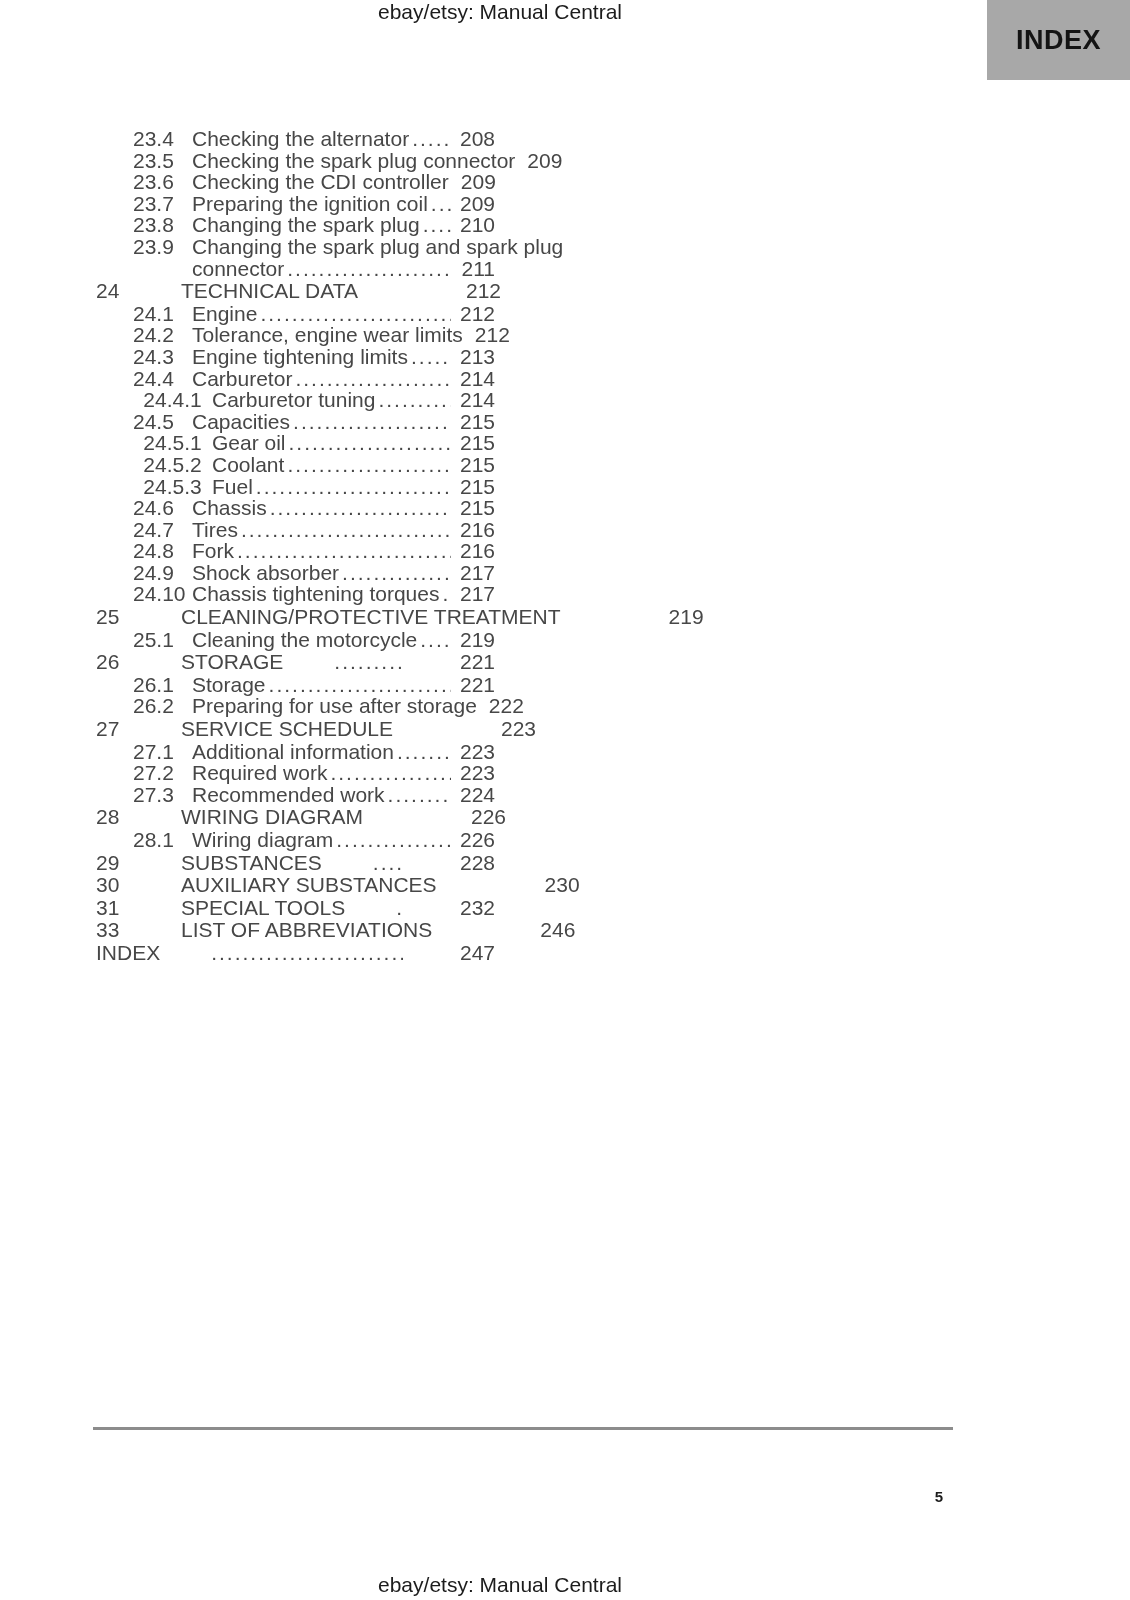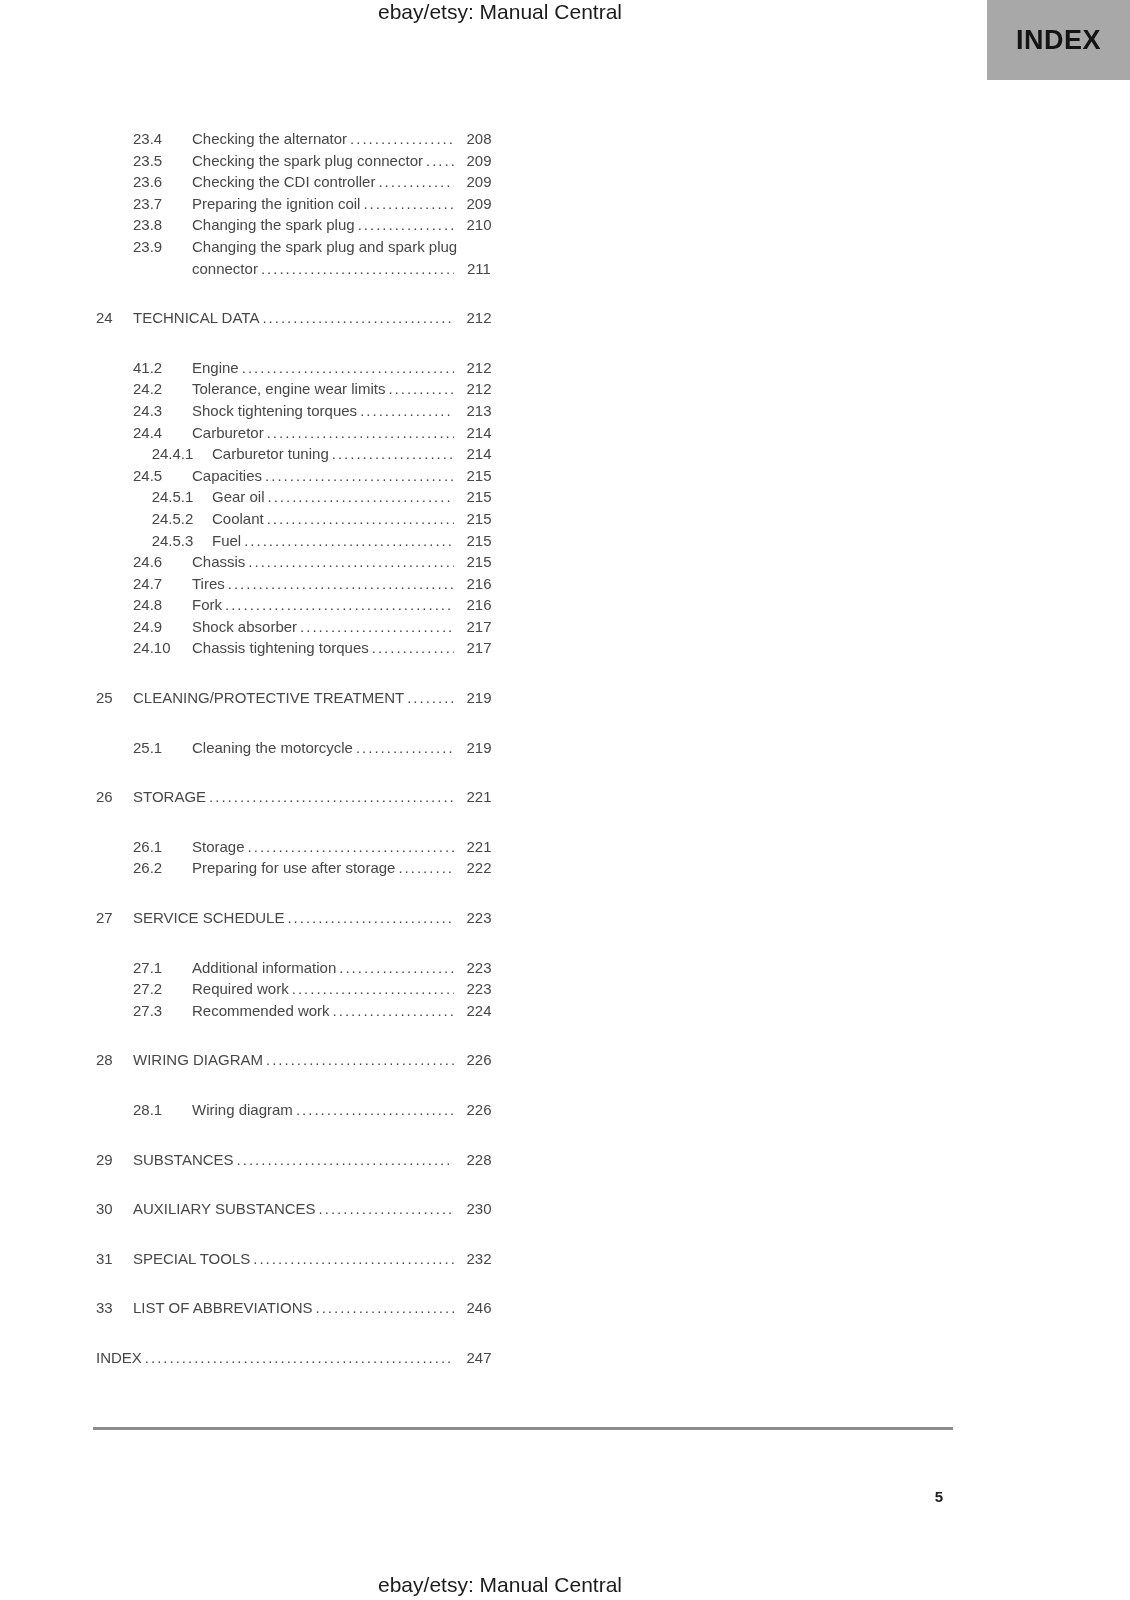--- a/index.html
+++ b/index.html
@@ -21,24 +21,24 @@
     font-size:21px;color:var(--head-text);letter-spacing:0;
   }
   .index-tab{
     position:absolute;top:0;left:987px;width:143px;height:80px;
     background:var(--tab-bg);display:flex;align-items:center;justify-content:center;
   }
   .index-tab span{font-size:27px;font-weight:bold;color:var(--tab-text);letter-spacing:.5px;}
   
   .toc{
     position:absolute;left:96px;top:128px;width:399px;
-    font-size:15px;line-height:21.6px;
+    font-size:21px;line-height:21.6px;
   }
   .row{display:flex;align-items:baseline;}
-  .row.lvl1,.row.lvl0{margin:28px 0;}
+  .row.lvl1,.row.lvl0{margin:1px 0;gap:48px;}
   .row.lvl2,.row.lvl3,.row.cont{padding-left:37px;}
   .num{flex:0 0 auto;}
   .lvl1 .num{width:37px;}
   .lvl2 .num{width:59px;}
   .lvl3 .num{width:79px;text-align:center;}
   .cont .num{width:59px;}
   .title{flex:0 0 auto;white-space:nowrap;}
   .dots{
     flex:1 1 auto;min-width:0;overflow:hidden;white-space:nowrap;
     margin-left:3px;margin-right:9px;letter-spacing:2px;
@@ -109,34 +109,34 @@
       <span class="dots"></span>
       <span class="page">211</span>
     </div>
     <div class="row lvl1">
       <span class="num">24</span>
       <span class="title">TECHNICAL DATA</span>
       <span class="dots"></span>
       <span class="page">212</span>
     </div>
     <div class="row lvl2">
-      <span class="num">41.2</span>
+      <span class="num">24.1</span>
       <span class="title">Engine</span>
       <span class="dots"></span>
       <span class="page">212</span>
     </div>
     <div class="row lvl2">
       <span class="num">24.2</span>
       <span class="title">Tolerance, engine wear limits</span>
       <span class="dots"></span>
       <span class="page">212</span>
     </div>
     <div class="row lvl2">
       <span class="num">24.3</span>
-      <span class="title">Shock tightening torques</span>
+      <span class="title">Engine tightening limits</span>
       <span class="dots"></span>
       <span class="page">213</span>
     </div>
     <div class="row lvl2">
       <span class="num">24.4</span>
       <span class="title">Carburetor</span>
       <span class="dots"></span>
       <span class="page">214</span>
     </div>
     <div class="row lvl3">

